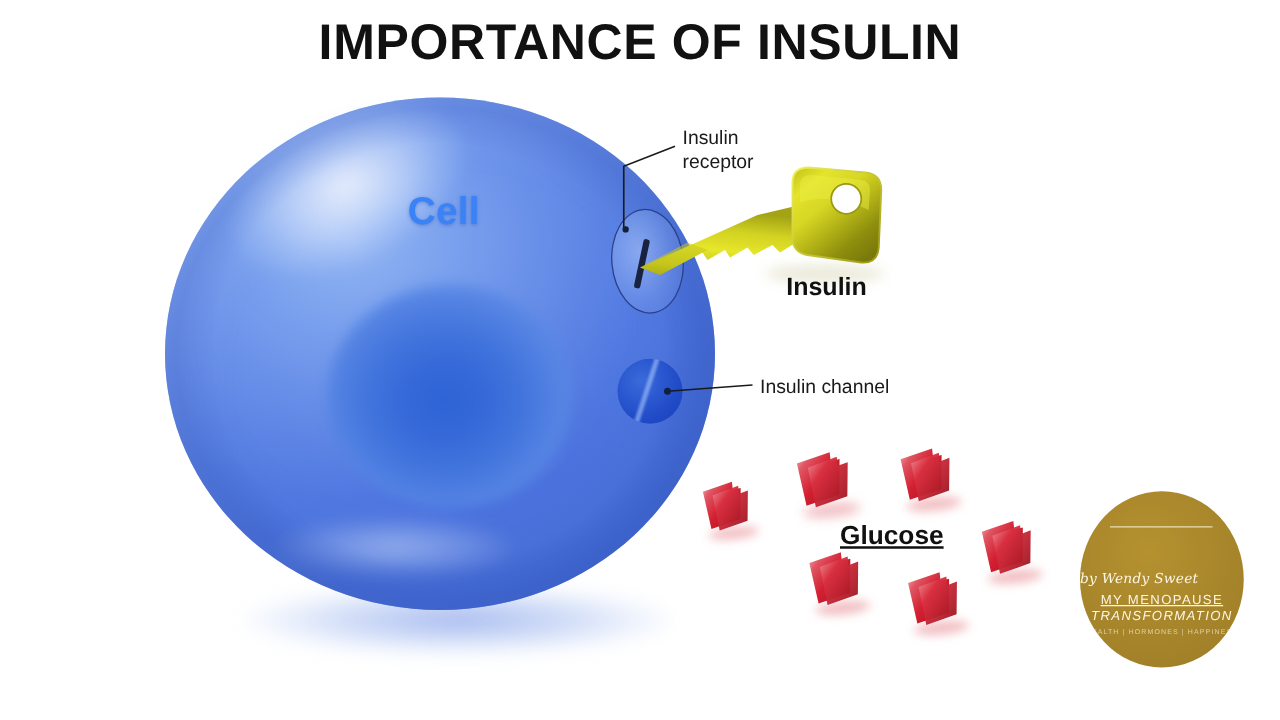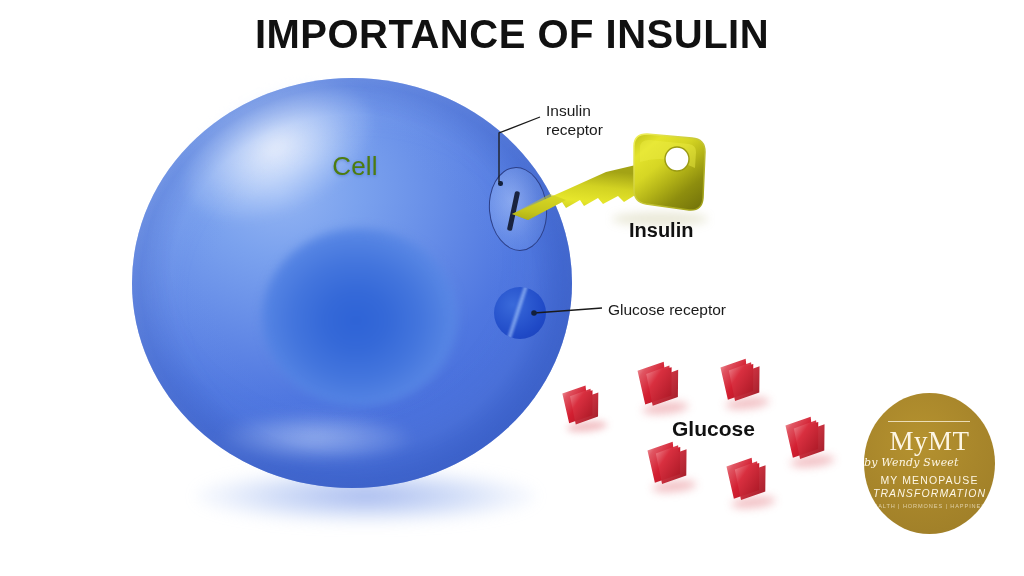--- a/index.html
+++ b/index.html
@@ -119,23 +119,23 @@
         #2e63d6 0%, #3569d8 22%, #4375dd 44%, #5584e3 64%,
         rgba(104,147,234,0.55) 82%, rgba(120,158,236,0) 100%);
     filter: blur(5px);
   }
   #cell-label {
     position: absolute;
     left: 300px;
     top: 151px;
     width: 110px;
     text-align: center;
-    color: #4d7c0f;
-    font-weight: normal;
-    font-size: 26px;
+    color: #3b82f6;
+    font-weight: bold;
+    font-size: 31px;
     text-shadow: 0 1px 3px rgba(40,80,180,0.45);
     letter-spacing: 0.2px;
   }
 
   
   #receptor {
     position: absolute;
     left: 489px;
     top: 167px;
     width: 56px;
@@ -218,21 +218,21 @@
   #label-insulin-receptor { left: 546px; top: 101px; }
   #label-glucose-channel  { left: 608px; top: 300px; }
 
   .bold-label {
     position: absolute;
     color: #111111;
     font-weight: bold;
     white-space: nowrap;
   }
   #label-insulin { left: 629px; top: 219px; font-size: 20px; }
-  #label-glucose { left: 672px; top: 417px; font-size: 21px; }
+  #label-glucose { left: 672px; top: 417px; font-size: 21px; text-decoration: underline; }
 
   
   #key {
     position: absolute;
     left: 506px;
     top: 128px;
     width: 206px;
     height: 104px;
   }
   #key-shadow {
@@ -308,21 +308,21 @@
   }
   #logo-line1, #logo-line2 {
     position: absolute;
     left: 0;
     width: 131px;
     text-align: center;
     color: #fdf6e4;
     font-size: 10.5px;
     letter-spacing: 1.1px;
   }
-  #logo-line1 { top: 81px; }
+  #logo-line1 { top: 81px; text-decoration: underline; }
   #logo-line2 { top: 94px; font-style: italic; }
   #logo-tagline {
     position: absolute;
     left: 0;
     top: 110px;
     width: 131px;
     text-align: center;
     color: rgba(253,246,228,0.65);
     font-size: 5.6px;
     letter-spacing: 0.9px;
@@ -408,21 +408,21 @@
     <path d="M 499,182 L 499,133 L 540,117" fill="none" stroke="#1a1a1a" stroke-width="1.3"></path>
 
     <path d="M 534,313 L 602,308" fill="none" stroke="#1a1a1a" stroke-width="1.3"></path>
     <circle cx="534" cy="313" r="2.8" fill="#13203c"></circle>
   </svg>
 
   <div id="label-insulin-receptor" class="callout-label">
     <div>Insulin</div>
     <div>receptor</div>
   </div>
-  <div id="label-glucose-channel" class="callout-label">Glucose receptor</div>
+  <div id="label-glucose-channel" class="callout-label">Insulin channel</div>
   <div id="label-insulin" class="bold-label">Insulin</div>
   <div id="label-glucose" class="bold-label">Glucose</div>
 
   <div id="glucose-group">
       <div class="glucose" style="left: 561px; top: 383px; transform: rotate(-6deg) scale(0.92);">
         <div class="glucose-shadow"></div>
         <svg viewBox="0 0 46 46" width="46" height="46" style="position: absolute; left: 0px; top: 0px;">
           <path d="M 1,7 L 27,1 L 27,8 L 34,7 L 31,34 L 5,40 Z" fill="url(#glucoseGradA)"></path>
           <path d="M 9,11 L 32,5 L 32,12 L 40,10 L 37,36 L 12,42 Z" fill="url(#glucoseGradB)" opacity="0.95"></path>
         </svg>
@@ -459,20 +459,19 @@
         <div class="glucose-shadow"></div>
         <svg viewBox="0 0 46 46" width="46" height="46" style="position: absolute; left: 0px; top: 0px;">
           <path d="M 1,7 L 27,1 L 27,8 L 34,7 L 31,34 L 5,40 Z" fill="url(#glucoseGradA)"></path>
           <path d="M 9,11 L 32,5 L 32,12 L 40,10 L 37,36 L 12,42 Z" fill="url(#glucoseGradB)" opacity="0.95"></path>
         </svg>
       </div>
     </div>
 
   <div id="logo">
     <div id="logo-rule"></div>
-    <div id="logo-mymt">MyMT</div>
     <div id="logo-script">by Wendy Sweet</div>
     <div id="logo-line1">MY MENOPAUSE</div>
     <div id="logo-line2">TRANSFORMATION</div>
     <div id="logo-tagline">HEALTH | HORMONES | HAPPINESS</div>
   </div>
 
 </div>
 
 </body></html>

